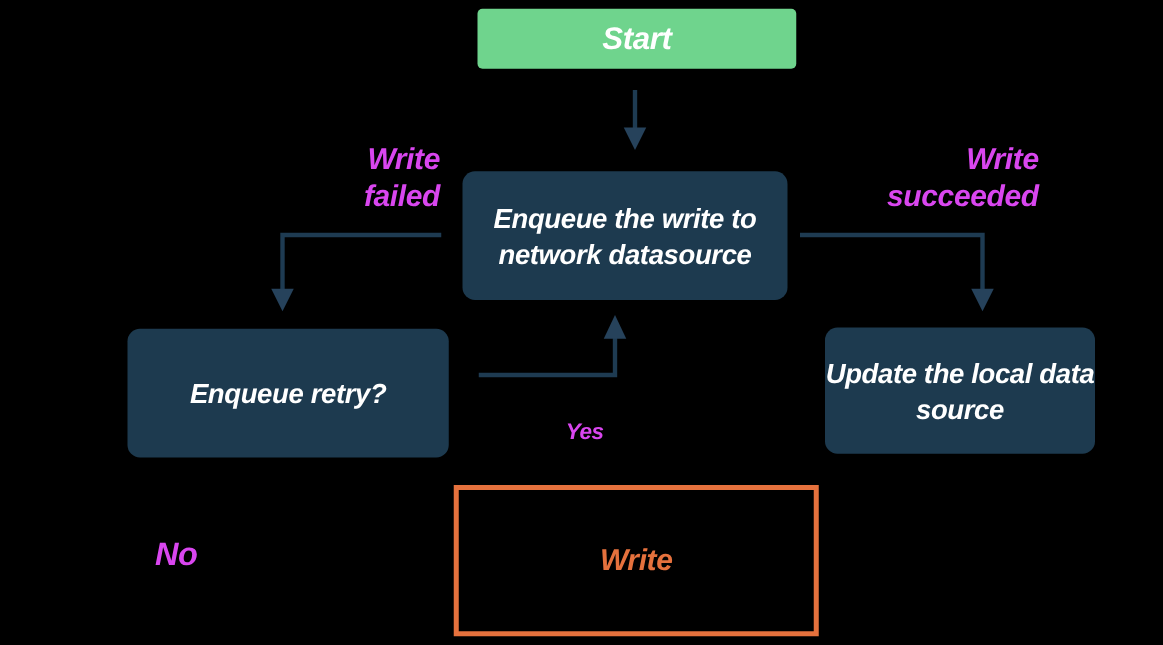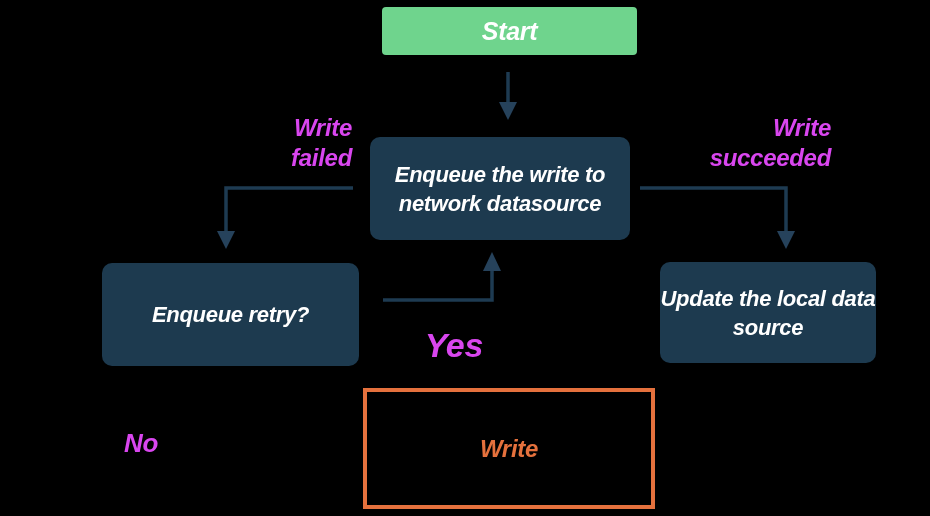--- a/index.html
+++ b/index.html
@@ -86,21 +86,21 @@
     color: #d946ef;
     font-weight: bold;
     text-align: right;
     white-space: pre-line;
     font-size: 24px;
     line-height: 30px;
     letter-spacing: -0.3px;
   }
   .lbl-write-failed    { left: 202px; top: 113px; width: 150px; }
   .lbl-write-succeeded { left: 681px; top: 113px; width: 150px; }
-  .lbl-yes { left: 413px; top: 330px; width: 70px; font-size: 34px; }
+  .lbl-yes { left: 413px; top: 330px; width: 70px; font-size: 18px; }
   .lbl-no  { left:  88px; top: 428px; width: 70px; font-size: 26px; }
 </style>
 </head>
 <body>
 
 <div class="canvas">
 
   <svg class="connector-layer" viewBox="0 0 930 516" xmlns="http://www.w3.org/2000/svg">
     <g>
       <path class="ln" d="M508,72 L508,103"></path>

